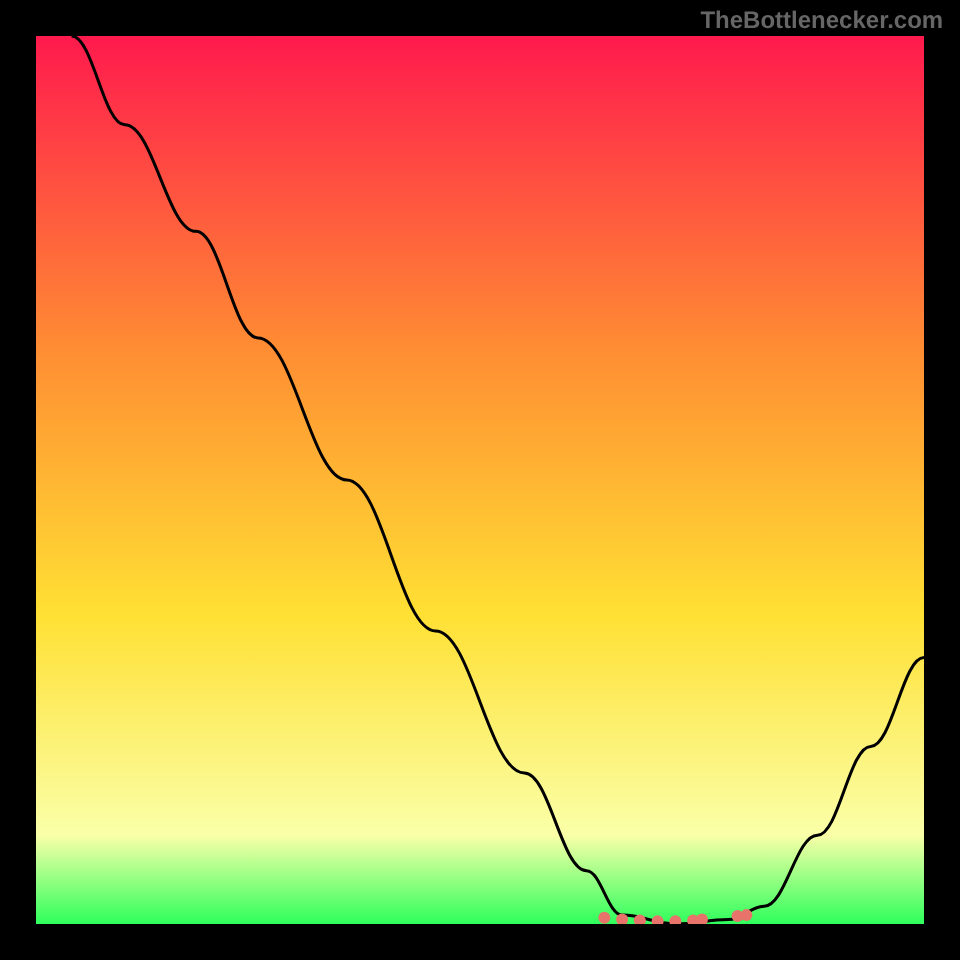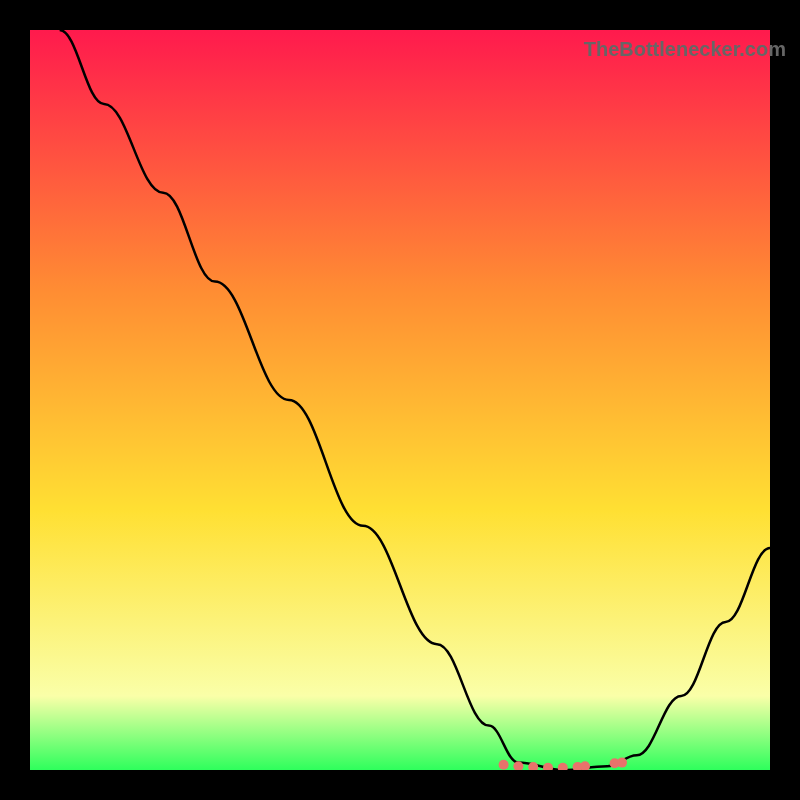--- a/index.html
+++ b/index.html
@@ -12,21 +12,20 @@
     font-family: Arial, sans-serif;
   }
   .watermark {
     position: absolute;
     top: 6px;
     right: 14px;
     color: #666;
     font-size: 20px;
     font-weight: bold;
     z-index: 10;
-    margin-top: 32px;
   }
   .plot-area {
     position: absolute;
     left: 30px;
     top: 30px;
     width: 740px;
     height: 740px;
   }
   .plot-area svg {
     width: 100%;

